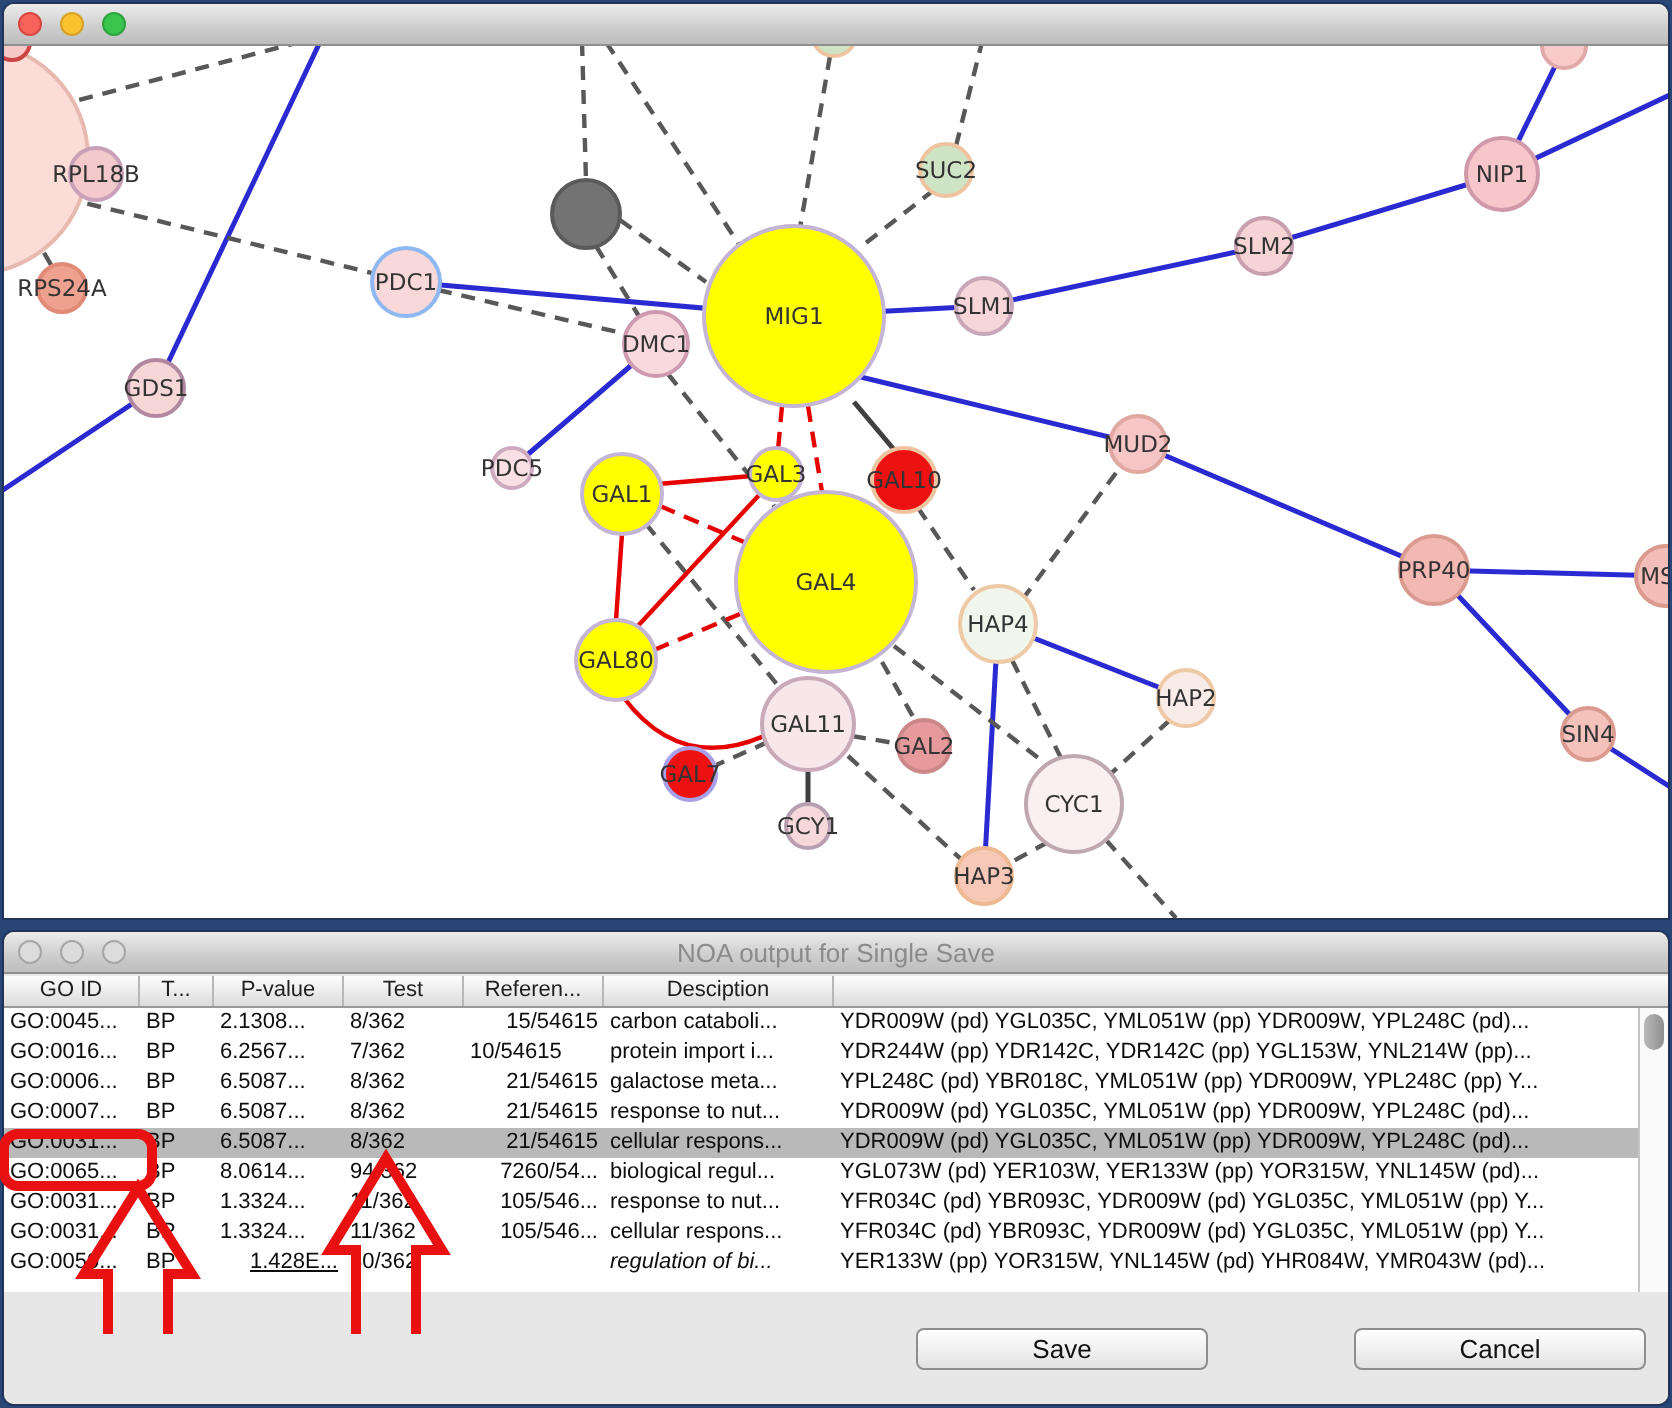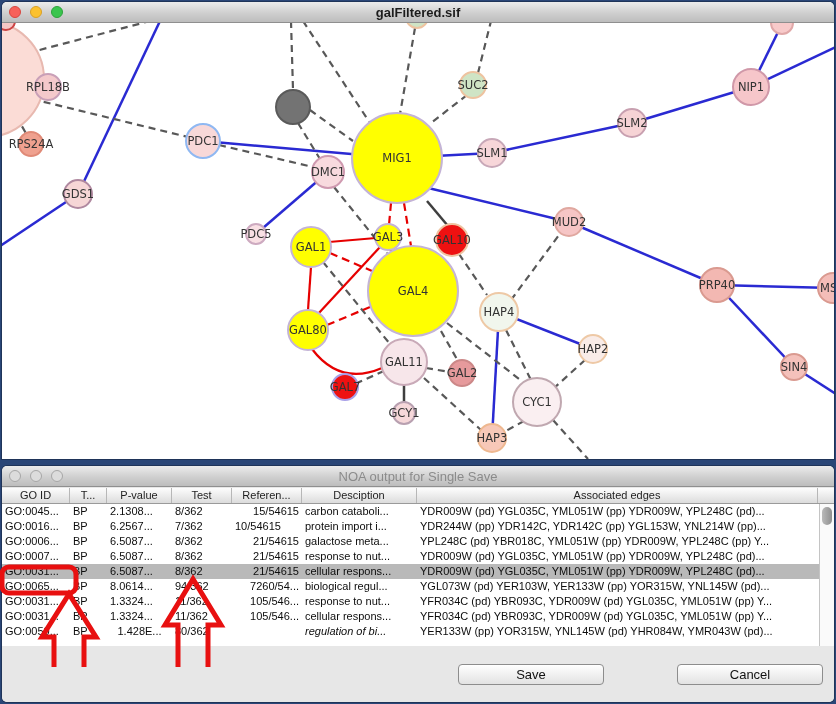--- a/index.html
+++ b/index.html
@@ -40,21 +40,20 @@
   .overlay{position:absolute;left:0;top:0;pointer-events:none;}
 </style>
 </head>
 <body>
 
 <div class="window" style="left:2px;top:2px;width:832px;height:457px;">
   <div class="titlebar">
     <span class="tl" id="tl0" style="left: 7px; background: rgb(247, 98, 90); border: 1px solid rgb(216, 71, 63);"></span>
     <span class="tl" id="tl1" style="left: 28px; background: rgb(251, 193, 47); border: 1px solid rgb(216, 160, 39);"></span>
     <span class="tl" id="tl2" style="left: 49px; background: rgb(58, 197, 78); border: 1px solid rgb(46, 162, 60);"></span>
-    <div class="title">galFiltered.sif</div>
   </div>
   <div class="graph-area">
     <svg id="graph-svg" width="832" height="437" viewBox="2 22 832 437">
         <line x1="203" y1="140" x2="397" y2="157" stroke="#2a2ad2" stroke-width="2.5" fill="none"></line>
         <line x1="328" y1="171" x2="256" y2="233" stroke="#2a2ad2" stroke-width="2.5" fill="none"></line>
         <line x1="397" y1="157" x2="492" y2="152" stroke="#2a2ad2" stroke-width="2.5" fill="none"></line>
         <line x1="492" y1="152" x2="632" y2="122" stroke="#2a2ad2" stroke-width="2.5" fill="none"></line>
         <line x1="632" y1="122" x2="751" y2="86" stroke="#2a2ad2" stroke-width="2.5" fill="none"></line>
         <line x1="751" y1="86" x2="782" y2="23" stroke="#2a2ad2" stroke-width="2.5" fill="none"></line>
         <line x1="751" y1="86" x2="836" y2="46" stroke="#2a2ad2" stroke-width="2.5" fill="none"></line>
@@ -176,21 +175,20 @@
     <div class="title inactive">NOA output for Single Save</div>
   </div>
 
   <div class="thead" id="table-head">
       <div class="th-cell" style="left: 0px; width: 68px;">GO ID</div>
       <div class="th-cell" style="left: 68px; width: 37px;">T...</div>
       <div class="th-cell" style="left: 105px; width: 65px;">P-value</div>
       <div class="th-cell" style="left: 170px; width: 60px;">Test</div>
       <div class="th-cell" style="left: 230px; width: 70px;">Referen...</div>
       <div class="th-cell" style="left: 300px; width: 115px;">Desciption</div>
-      <div class="th-cell" style="left: 415px; width: 401px;">Associated edges</div>
     </div>
   <div class="tbody" id="table-body" style="width:817px;">
       <div class="trow" style="top: 0px;">
         <div class="cell" style="left: 0px; width: 68px; text-align: left;">GO:0045...</div>
         <div class="cell" style="left: 68px; width: 37px; text-align: left;">BP</div>
         <div class="cell" style="left: 105px; width: 65px; text-align: left;">2.1308...</div>
         <div class="cell" style="left: 170px; width: 60px; text-align: left;">8/362</div>
         <div class="cell" style="left: 230px; width: 70px; text-align: right;">15/54615</div>
         <div class="cell" style="left: 300px; width: 115px; text-align: left;">carbon cataboli...</div>
         <div class="cell" style="left: 415px; width: 401px; text-align: left;">YDR009W (pd) YGL035C, YML051W (pp) YDR009W, YPL248C (pd)...</div>
@@ -254,21 +252,21 @@
         <div class="cell" style="left: 68px; width: 37px; text-align: left;">BP</div>
         <div class="cell" style="left: 105px; width: 65px; text-align: left;">1.3324...</div>
         <div class="cell" style="left: 170px; width: 60px; text-align: left;">11/362</div>
         <div class="cell" style="left: 230px; width: 70px; text-align: right;">105/546...</div>
         <div class="cell" style="left: 300px; width: 115px; text-align: left;">cellular respons...</div>
         <div class="cell" style="left: 415px; width: 401px; text-align: left;">YFR034C (pd) YBR093C, YDR009W (pd) YGL035C, YML051W (pp) Y...</div>
       </div>
       <div class="trow" style="top: 120px;">
         <div class="cell" style="left: 0px; width: 68px; text-align: left;">GO:0050...</div>
         <div class="cell" style="left: 68px; width: 37px; text-align: left;">BP</div>
-        <div class="cell" style="left: 105px; width: 65px; text-align: center;">1.428E...</div>
+        <div class="cell" style="left: 105px; width: 65px; text-align: right; text-decoration: underline;">1.428E...</div>
         <div class="cell" style="left: 170px; width: 60px; text-align: left;">80/362</div>
         <div class="cell" style="left: 230px; width: 70px; text-align: right; margin-top: 40px;">5778/54...</div>
         <div class="cell" style="left: 300px; width: 115px; text-align: left; font-style: italic;">regulation of bi...</div>
         <div class="cell" style="left: 415px; width: 401px; text-align: left;">YER133W (pp) YOR315W, YNL145W (pd) YHR084W, YMR043W (pd)...</div>
       </div>
     </div>
 
   <div class="scrollbar" style="right:0;">
     <div class="thumb" style="top:3px;height:18px;"></div>
   </div>

